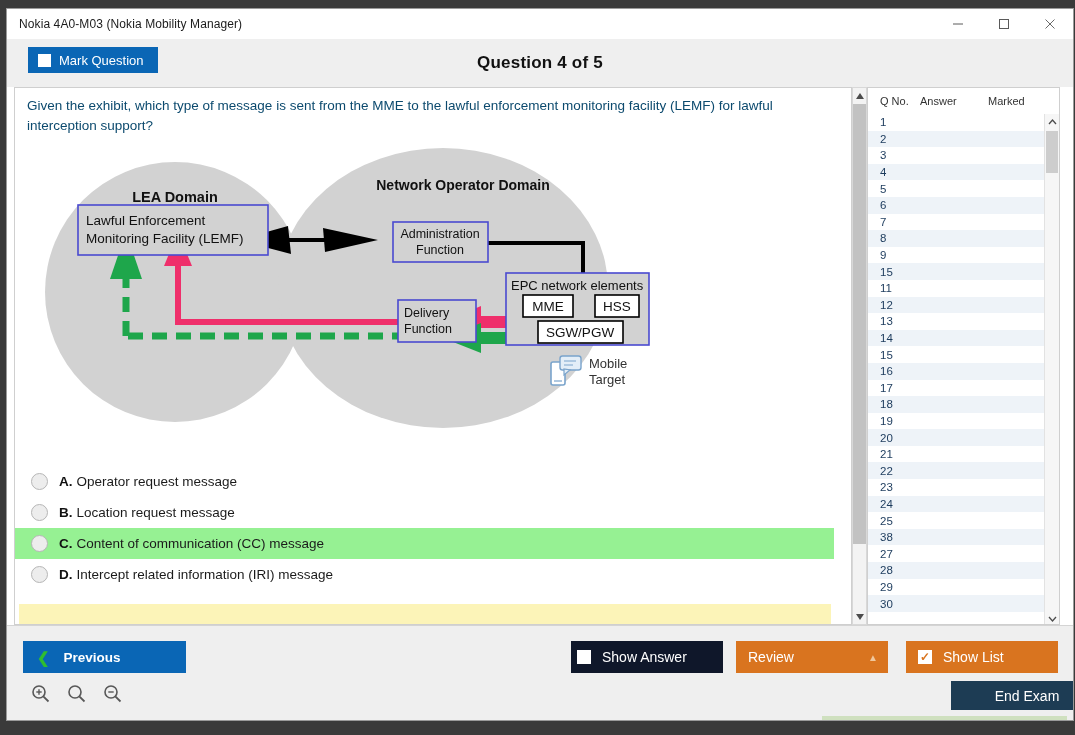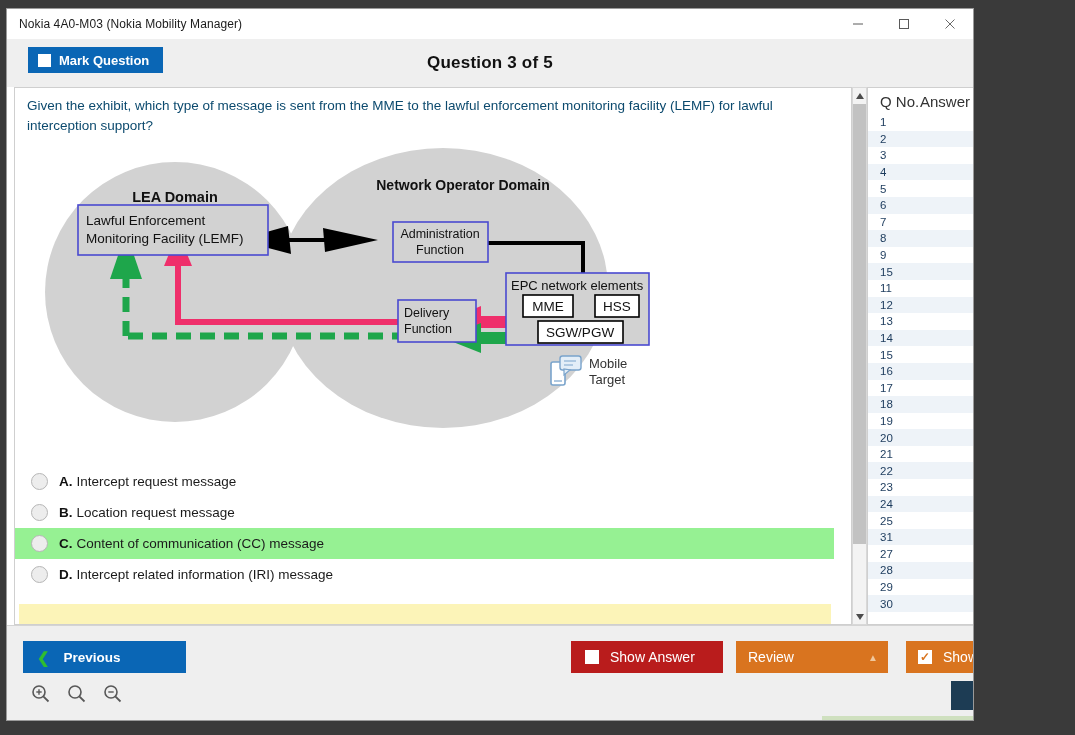--- a/index.html
+++ b/index.html
@@ -3,21 +3,21 @@
 <meta charset="utf-8">
 <style>
   html,body{margin:0;padding:0;}
   body{
     width:1075px;height:735px;overflow:hidden;
     background:#3a3a3a;
     font-family:"Liberation Sans",sans-serif;
     -webkit-font-smoothing:antialiased;
   }
   .app-window{
-    position:absolute;left:6px;top:8px;width:968px;height:713px;
+    position:absolute;left:6px;top:8px;width:1068px;height:713px;
     background:#ffffff;border:1px solid #9a9a9a;
     box-sizing:border-box;overflow:hidden;
   }
   
   .titlebar{
     position:absolute;left:0;top:0;width:100%;height:30px;
     background:#ffffff;box-sizing:border-box;
     display:flex;align-items:center;
   }
   .titlebar-text{
@@ -34,21 +34,21 @@
   .headerbar{
     position:absolute;left:0;top:30px;width:100%;height:48px;
     background:#efefef;box-sizing:border-box;
   }
   .mark-btn{
     position:absolute;left:21px;top:8px;height:26px;
     background:#0a66b5;color:#ffffff;border:none;
     display:flex;align-items:center;gap:8px;
     padding:0 14px 0 10px;cursor:pointer;
     font-family:"Liberation Sans",sans-serif;
-    font-size:13px;font-weight:bold;
+    font-size:13px;font-weight:normal;
   }
   .mark-box{
     width:13px;height:13px;background:#ffffff;display:inline-block;flex:none;
   }
   .question-title{
     position:absolute;left:0;top:0;width:100%;height:48px;
     display:flex;align-items:center;justify-content:center;
     font-size:17px;font-weight:bold;color:#111111;
     letter-spacing:.2px;
     pointer-events:none;
@@ -102,21 +102,21 @@
   }
   
   .listpanel{
     position:absolute;left:860px;top:78px;width:193px;height:538px;
     background:#ffffff;border:1px solid #cfcfcf;box-sizing:border-box;
     overflow:hidden;
   }
   .list-head{
     position:absolute;left:0;top:0;width:100%;height:26px;
     display:flex;align-items:center;background:#ffffff;
-    font-size:15px;color:#333;
+    font-size:11px;color:#333;
   }
   .list-head .c1{width:52px;padding-left:12px;box-sizing:border-box;}
   .list-head .c2{width:68px;}
   .list-head .c3{width:62px;}
   .list-rows{
     position:absolute;left:0;top:26px;width:178px;height:512px;
     overflow:hidden;
   }
   .list-row{
     height:16.6px;display:flex;align-items:center;
@@ -148,22 +148,22 @@
     position:absolute;border:none;cursor:pointer;
     font-family:"Liberation Sans",sans-serif;
     color:#ffffff;font-size:13.5px;font-weight:bold;
     display:flex;align-items:center;box-sizing:border-box;
   }
   .btn-prev{left:16px;top:15px;width:163px;height:32px;background:#0a66b5;
     padding-left:14px;gap:14px;}
   .btn-next{left:191px;top:15px;width:163px;height:32px;background:#0a66b5;
     justify-content:center;gap:14px;}
   .chev{color:#2fbd2f;font-size:15px;font-weight:bold;line-height:1;}
-  .btn-showanswer{left:564px;top:15px;width:152px;height:32px;background:#b91c1c;
-    padding-left:14px;gap:11px;font-weight:normal;font-size:14px;}
+  .btn-showanswer{left:564px;top:15px;width:152px;height:32px;background:#0f172a;
+    padding-left:6px;gap:11px;font-weight:normal;font-size:14px;}
   .ck-box{width:14px;height:14px;background:#ffffff;flex:none;
     display:flex;align-items:center;justify-content:center;}
   .ck-mark{color:#d9741f;font-size:12px;font-weight:bold;line-height:1;}
   .btn-review{left:729px;top:15px;width:152px;height:32px;background:#d9741f;
     padding-left:12px;font-weight:normal;font-size:14px;}
   .btn-review .caret{margin-left:auto;margin-right:10px;color:#f0c79c;font-size:10px;}
   .btn-showlist{left:899px;top:15px;width:152px;height:32px;background:#d9741f;
     padding-left:12px;gap:11px;font-weight:normal;font-size:14px;}
   .btn-save{left:729px;top:55px;width:152px;height:29px;background:#1d3c54;
     justify-content:center;font-weight:normal;font-size:14px;}
@@ -198,21 +198,21 @@
       <div class="winbtn">
         <svg width="12" height="12" viewBox="0 0 12 12">
             <line x1="1.5" y1="1.5" x2="10.5" y2="10.5" stroke="#6a6a6a" stroke-width="1"></line>
             <line x1="10.5" y1="1.5" x2="1.5" y2="10.5" stroke="#6a6a6a" stroke-width="1"></line>
           </svg>
       </div>
     </div>
   </div>
 
   <div class="headerbar">
-    <div class="question-title">Question 3 of 5</div>
+    <div class="question-title">Question 4 of 5</div>
     <div class="mark-btn">
       <span class="mark-box"></span>
       <span>Mark Question</span>
     </div>
   </div>
 
   <div class="qpane">
     <div class="qtext">Given the exhibit, which type of message is sent from the MME to the lawful enforcement monitoring facility (LEMF) for lawful interception support?</div>
 
     <div class="diagram">
@@ -275,21 +275,21 @@
         </g>
         <text x="566" y="228" font-family="Liberation Sans, sans-serif" font-size="13" fill="#333">Mobile</text>
         <text x="566" y="244" font-family="Liberation Sans, sans-serif" font-size="13" fill="#333">Target</text>
       </svg>
     </div>
 
     <div class="answers">
       <div class="answer-row">
         <span class="radio"></span>
         <span class="answer-letter">A.</span>
-        <span class="answer-text">Intercept request message</span>
+        <span class="answer-text">Operator request message</span>
       </div>
       <div class="answer-row">
         <span class="radio"></span>
         <span class="answer-letter">B.</span>
         <span class="answer-text">Location request message</span>
       </div>
       <div class="answer-row correct">
         <span class="radio"></span>
         <span class="answer-letter">C.</span>
         <span class="answer-text">Content of communication (CC) message</span>
@@ -444,21 +444,21 @@
           <span class="c1">24</span>
           <span class="c2"></span>
           <span class="c3"></span>
         </div>
         <div class="list-row">
           <span class="c1">25</span>
           <span class="c2"></span>
           <span class="c3"></span>
         </div>
         <div class="list-row">
-          <span class="c1">31</span>
+          <span class="c1">38</span>
           <span class="c2"></span>
           <span class="c3"></span>
         </div>
         <div class="list-row">
           <span class="c1">27</span>
           <span class="c2"></span>
           <span class="c3"></span>
         </div>
         <div class="list-row">
           <span class="c1">28</span>

